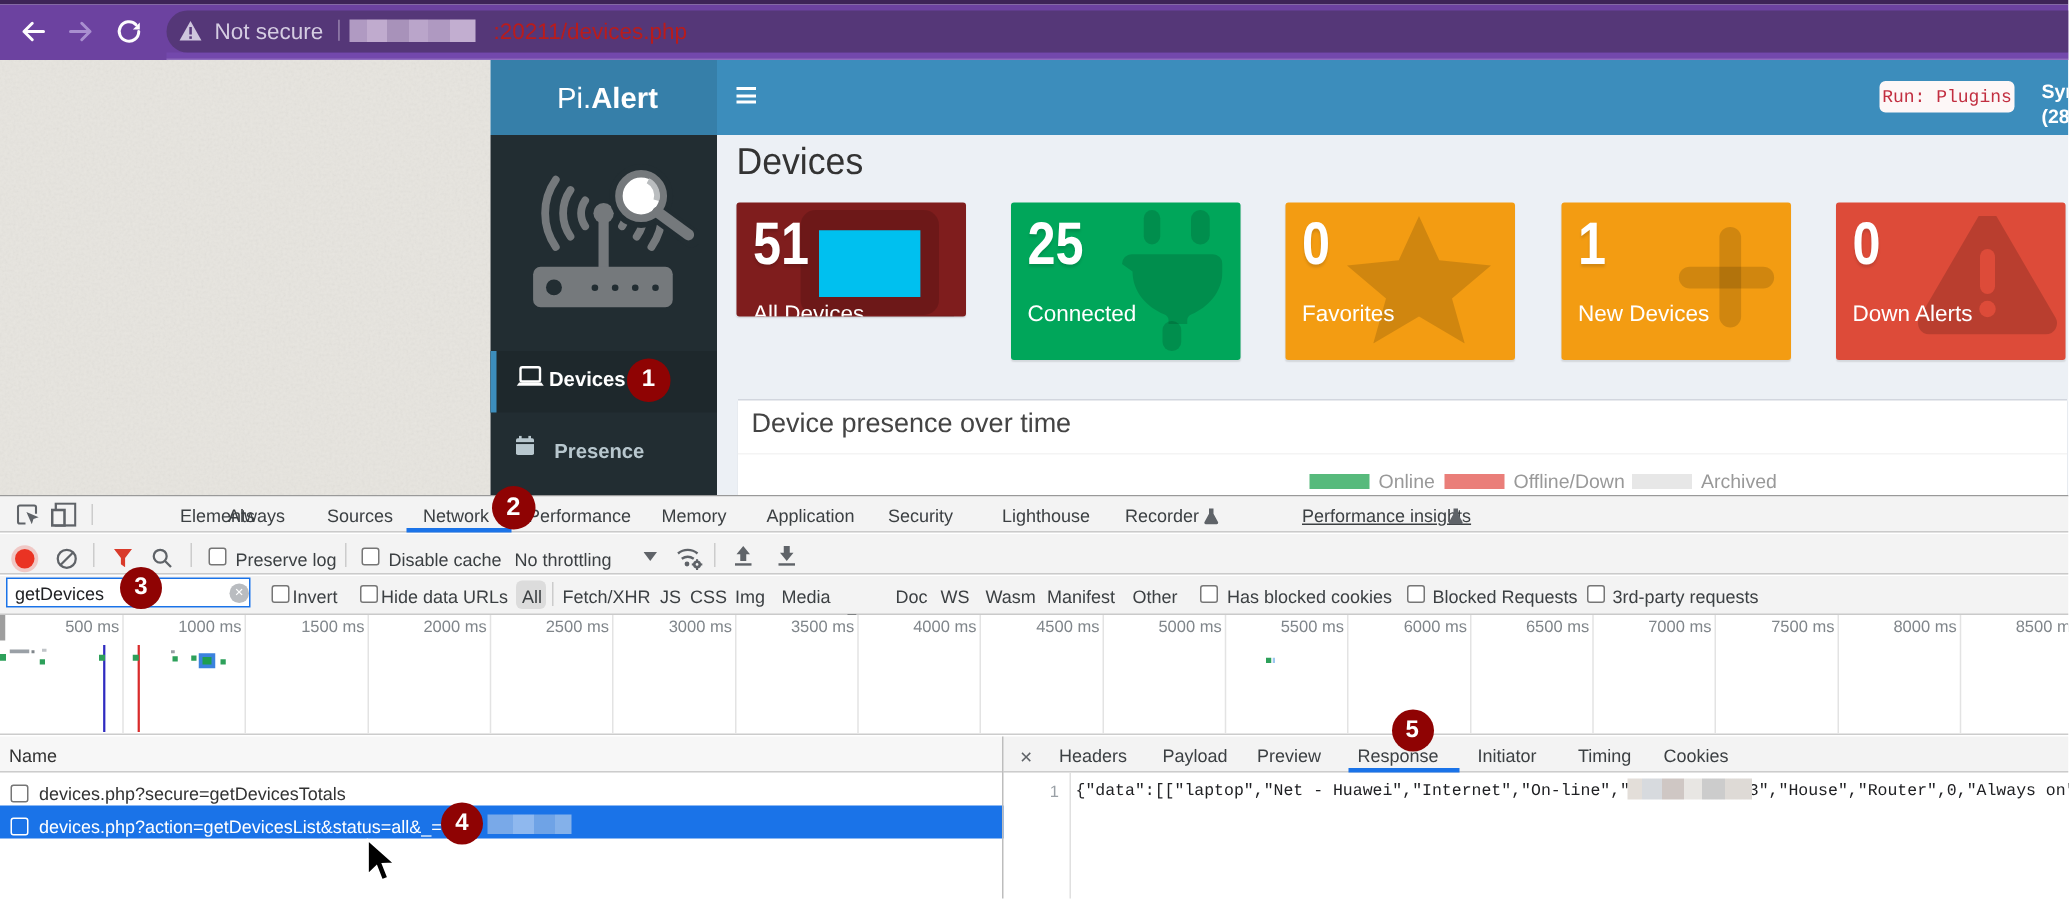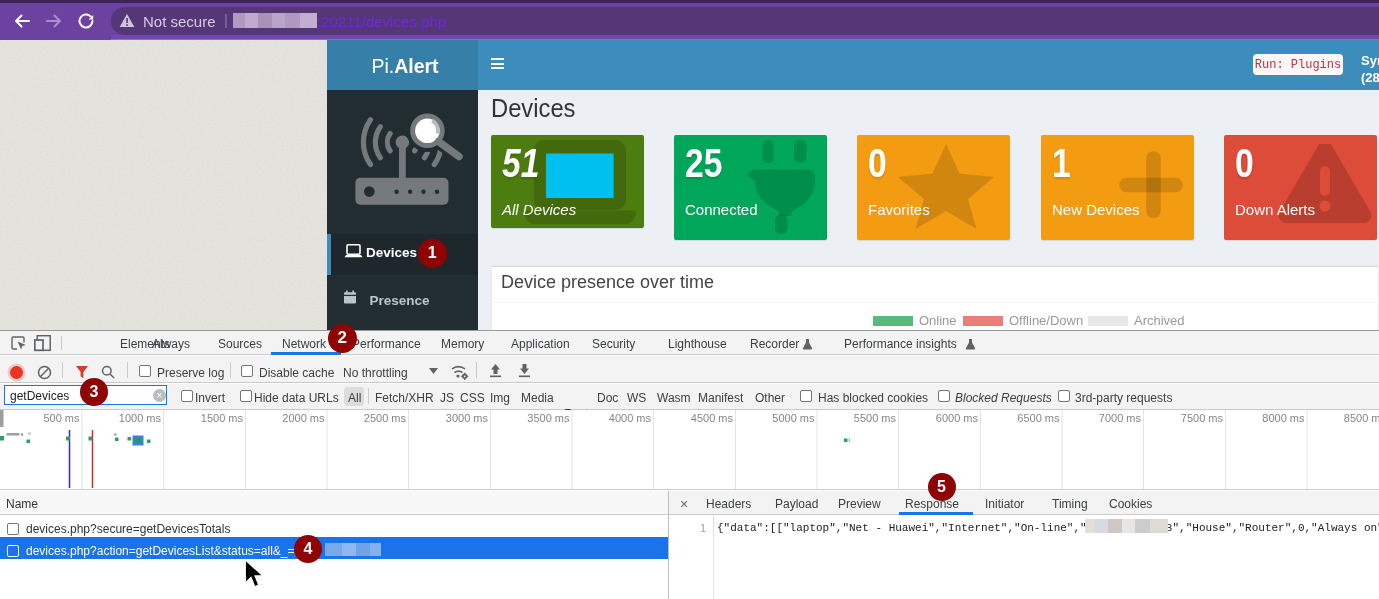--- a/index.html
+++ b/index.html
@@ -39,21 +39,21 @@
 <div class="abs" style="left:111px;top:6.5px;width:1268px;height:28px;background:#553778;border-radius:14px 0 0 14px;"></div>
 <svg class="abs" style="left:119px;top:13px;" width="16" height="15" viewBox="0 0 16 15">
       <path d="M8 1 L15.3 14 H0.7 Z" fill="#cfc6dd"></path>
       <rect x="7.2" y="5" width="1.7" height="5" fill="#593a7d"></rect>
       <rect x="7.2" y="11.2" width="1.7" height="1.7" fill="#593a7d"></rect>
     </svg>
 <div class="abs" style="left:143px;top:12.5px;color:#d5cde2;font-size:15px;">Not secure</div>
 <div class="abs" style="left:224px;top:11px;color:#8d76a5;font-size:15px;">|</div>
 
 <div class="abs" style="left:233px;top:13px;width:84px;height:15px;background:linear-gradient(90deg,#b09ac2 0 14%,#c0abce 14% 30%,#a892ba 30% 47%,#baa5ca 47% 62%,#af99c1 62% 80%,#c2aed0 80% 100%);"></div>
-<div class="abs" style="left:317px;top:12.5px;color:#6d28d9;font-size:15px;">:20211/devices.php</div>
+<div class="abs" style="left:317px;top:12.5px;color:#b91c1c;font-size:15px;padding-left:12px;">:20211/devices.php</div>
 
 <div id="pagearea" class="abs" style="left:0;top:40px;width:1379px;height:291px;overflow:hidden;">
 
   <div class="abs" style="left:0;top:0;width:327px;height:291px;background:#f2f0eb;"></div>
   <svg class="abs" style="left:0;top:0;" width="327" height="291">
         <defs>
           <filter id="paper">
             <feTurbulence type="fractalNoise" baseFrequency="0.55" numOctaves="3" seed="7"></feTurbulence>
             <feColorMatrix type="matrix" values="0 0 0 0 0.42  0 0 0 0 0.41  0 0 0 0 0.38  0 0 0 0.55 0"></feColorMatrix>
             <feComposite operator="over" in2="SourceGraphic"></feComposite>
@@ -113,21 +113,21 @@
     <div style="height:2.2px;background:#fff;margin-bottom:2.4px;"></div>
     <div style="height:2.2px;background:#fff;margin-bottom:2.4px;"></div>
     <div style="height:2.2px;background:#fff;"></div>
   </div>
   <div class="abs" style="left:1253px;top:14px;width:90px;height:21px;background:#fdf7f7;border-radius:4px;color:#c22e40;font-family:'Liberation Mono',monospace;font-size:12px;display:flex;align-items:center;justify-content:center;">Run: Plugins</div>
   <div class="abs" style="left:1361px;top:12px;color:#fff;font-weight:bold;font-size:13px;line-height:17px;">Sync<br>(28,</div>
 
   <div class="abs" style="left:478px;top:50px;width:901px;height:241px;background:#ecf0f5;"></div>
   <div class="abs" style="left:491px;top:53.5px;color:#333;font-size:25px;transform:scaleX(0.95);transform-origin:0 0;">Devices</div>
 
-  <div class="abs card" style="left:491px;top:95px;width:153px;height:93px;background:#4d7c0f;font-style:italic;">
+  <div class="abs card" style="left:491px;top:95px;width:153px;height:76px;background:#7f1d1d;">
     <div class="num">51</div>
         <div class="lbl">All Devices</div>
     <svg class="abs" style="right:8px;top:4.5px;" width="112" height="84" viewBox="0 0 112 84" fill="rgba(0,0,0,0.14)">
           <rect x="9.7" y="0" width="92.3" height="70" rx="10"></rect>
           <rect x="22" y="13.5" width="67.6" height="44.5" fill="#00c0ef"></rect>
           <path d="M0 70.5 h112 v2 a11.5 11.5 0 0 1 -11.5 11.5 h-89 A11.5 11.5 0 0 1 0 72.5 z"></path>
         </svg>
   </div>
   <div class="abs card" style="left:674px;top:95px;width:153px;height:105px;background:#00a65a;">
     <div class="num">25</div>
@@ -193,21 +193,21 @@
   <div class="dtab" style="left:282px;">Network</div>
   <div class="dtab" style="left:352px;">Performance</div>
   <div class="dtab" style="left:441px;">Memory</div>
   <div class="dtab" style="left:511px;">Application</div>
   <div class="dtab" style="left:592px;">Security</div>
   <div class="dtab" style="left:668px;">Lighthouse</div>
   <div class="dtab" style="left:750px;">Recorder</div>
   <svg class="abs" style="left:802px;top:7px;" width="11" height="12" viewBox="0 0 11 12">
         <path d="M4 1 h3 v3.5 l3 5.5 a1 1 0 0 1 -0.9 1.5 H1.9 A1 1 0 0 1 1 10 l3 -5.5 z" fill="#5f6368"></path>
       </svg>
-  <div class="dtab" style="left:844px;">Performance insights</div>
+  <div class="dtab" style="left:868px;text-decoration:underline;">Performance insights</div>
   <svg class="abs" style="left:965px;top:7px;" width="11" height="12" viewBox="0 0 11 12">
         <path d="M4 1 h3 v3.5 l3 5.5 a1 1 0 0 1 -0.9 1.5 H1.9 A1 1 0 0 1 1 10 l3 -5.5 z" fill="#5f6368"></path>
       </svg>
   <div class="abs" style="left:271px;top:21px;width:70px;height:3px;background:#1a73e8;"></div>
 
   <div class="abs" style="left:0;top:25px;width:1379px;height:27px;background:#f3f3f3;border-bottom:1px solid #cacaca;"></div>
   <div class="abs" style="left:10px;top:35px;width:13px;height:13px;border-radius:50%;background:#ea3323;box-shadow:0 0 0 2.5px rgba(234,51,35,0.22);"></div>
   <svg class="abs" style="left:37px;top:34px;" width="15" height="15" viewBox="0 0 15 15">
         <circle cx="7.5" cy="7.5" r="6" fill="none" stroke="#5f6368" stroke-width="1.5"></circle>
         <path d="M3.3 11.7 L11.7 3.3" stroke="#5f6368" stroke-width="1.5"></path>
@@ -273,21 +273,21 @@
   <div class="dtext" style="left:521px;top:60px;">Media</div>
   <div class="dtext" style="left:564px;top:60px;margin-top:16px;">Font</div>
   <div class="dtext" style="left:597px;top:60px;">Doc</div>
   <div class="dtext" style="left:627px;top:60px;">WS</div>
   <div class="dtext" style="left:657px;top:60px;">Wasm</div>
   <div class="dtext" style="left:698px;top:60px;">Manifest</div>
   <div class="dtext" style="left:755px;top:60px;">Other</div>
   <div class="cb" style="left:800px;top:59px;"></div>
   <div class="dtext" style="left:818px;top:60px;text-align:right;">Has blocked cookies</div>
   <div class="cb" style="left:938px;top:59px;"></div>
-  <div class="dtext" style="left:955px;top:60px;font-style:italic;">Blocked Requests</div>
+  <div class="dtext" style="left:955px;top:60px;">Blocked Requests</div>
   <div class="cb" style="left:1058px;top:59px;"></div>
   <div class="dtext" style="left:1075px;top:60px;">3rd-party requests</div>
 
   <div id="band" class="abs" style="left:0;top:79px;width:1379px;height:80px;background:#fff;border-bottom:1px solid #ccc;overflow:hidden;">
     <svg width="1379" height="80" viewBox="0 0 1379 80">
       <g stroke="#e3e3e3" stroke-width="1">
         <line x1="82" y1="0" x2="82" y2="80"></line>
             <line x1="163.5" y1="0" x2="163.5" y2="80"></line>
             <line x1="245.5" y1="0" x2="245.5" y2="80"></line>
             <line x1="327" y1="0" x2="327" y2="80"></line>

